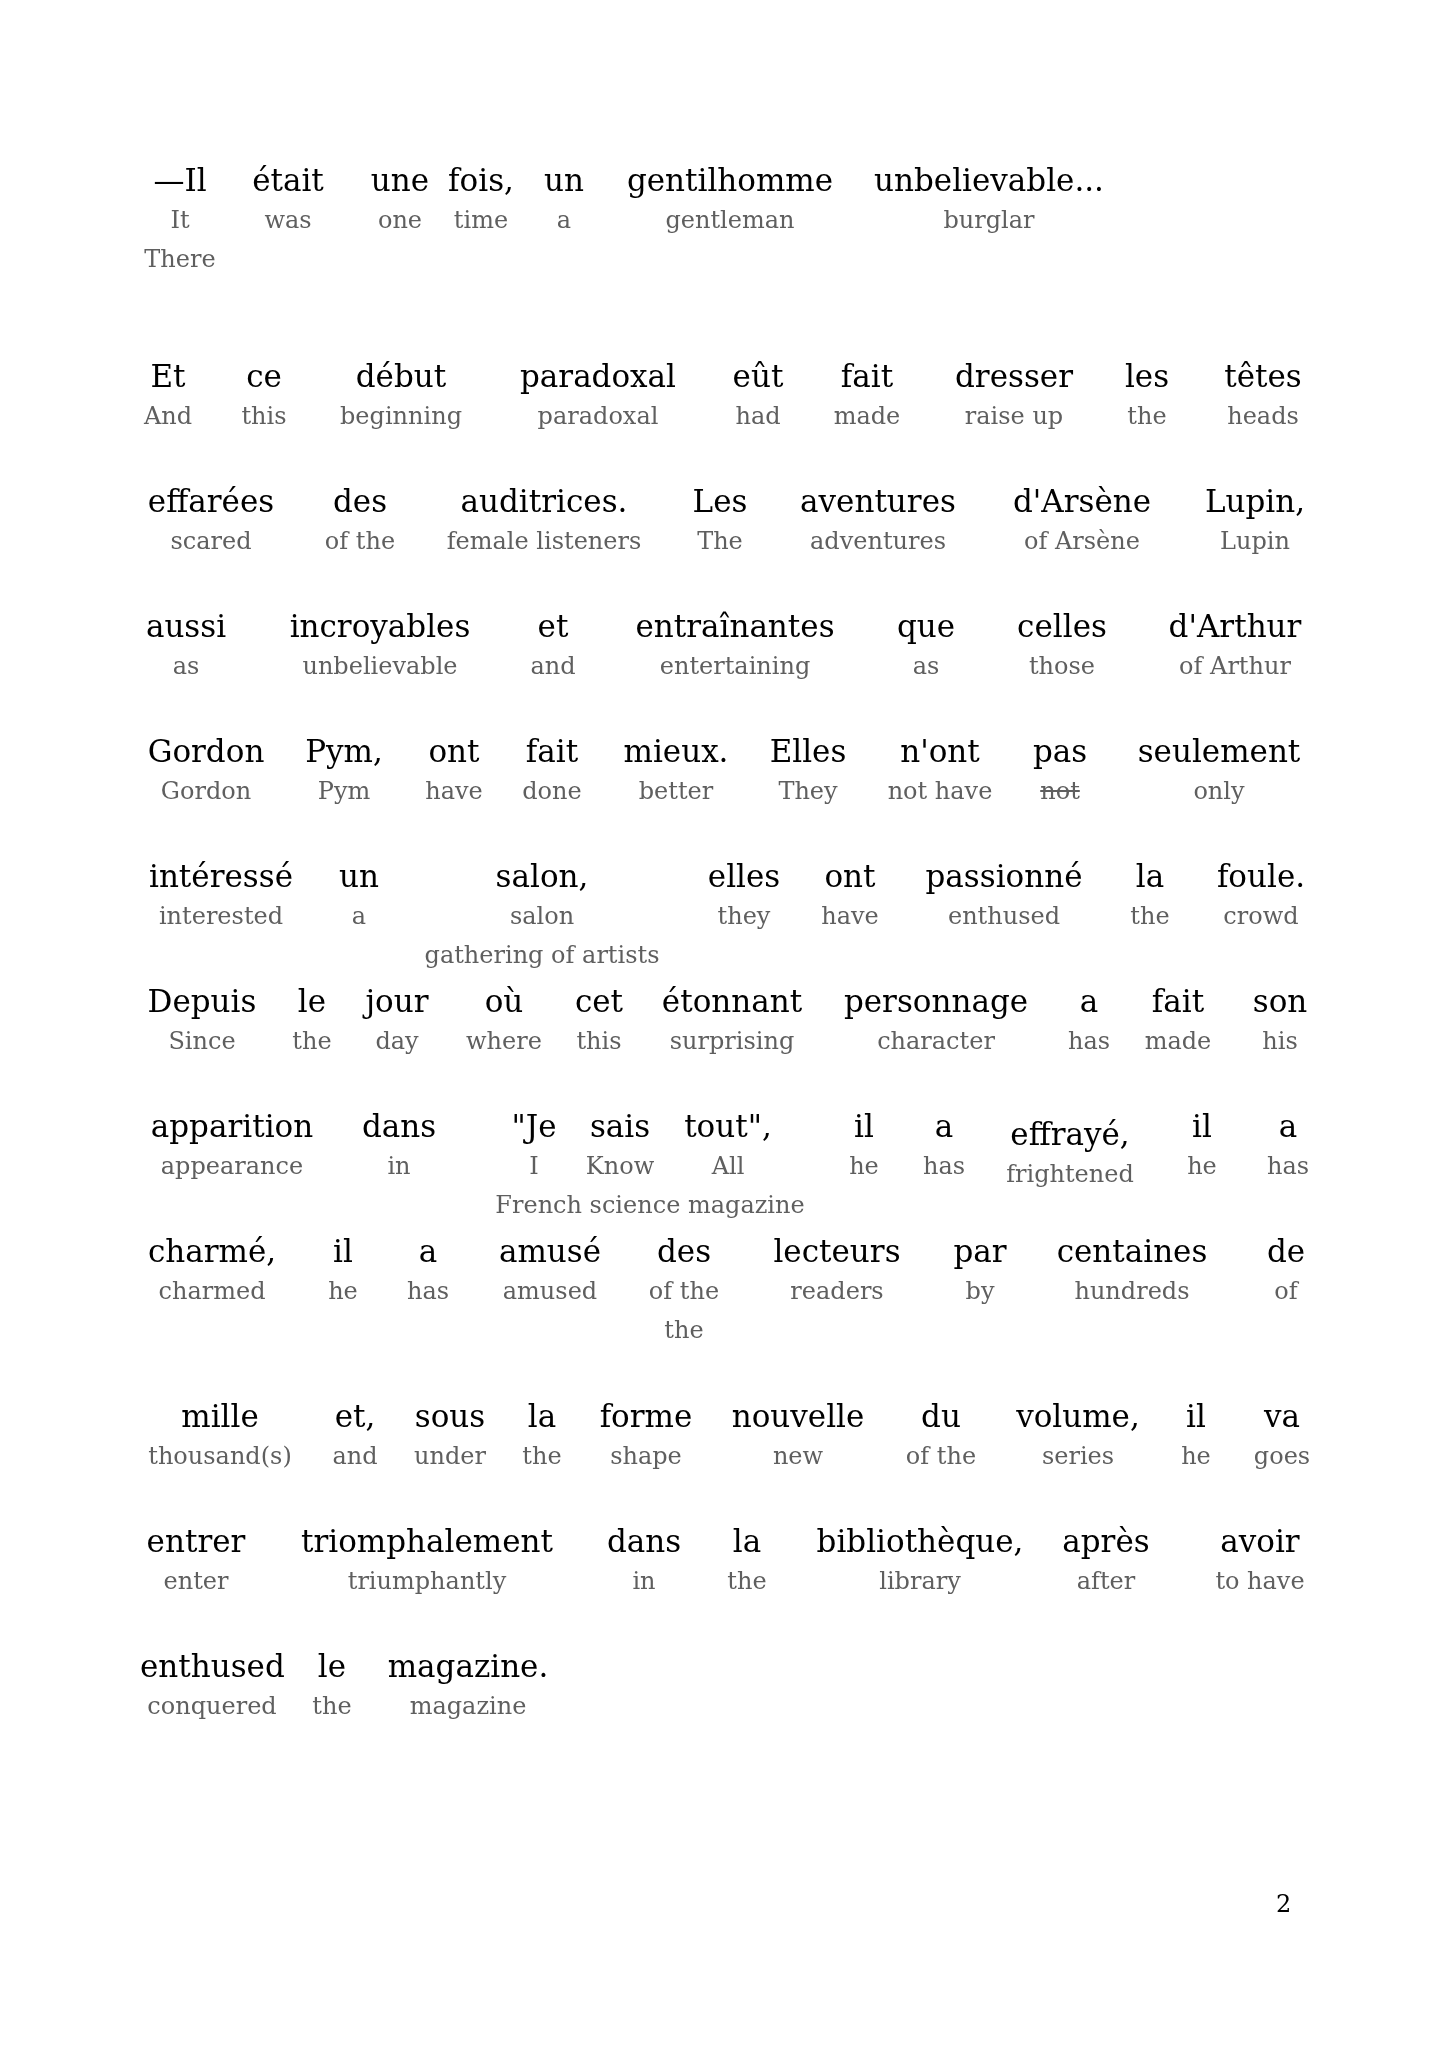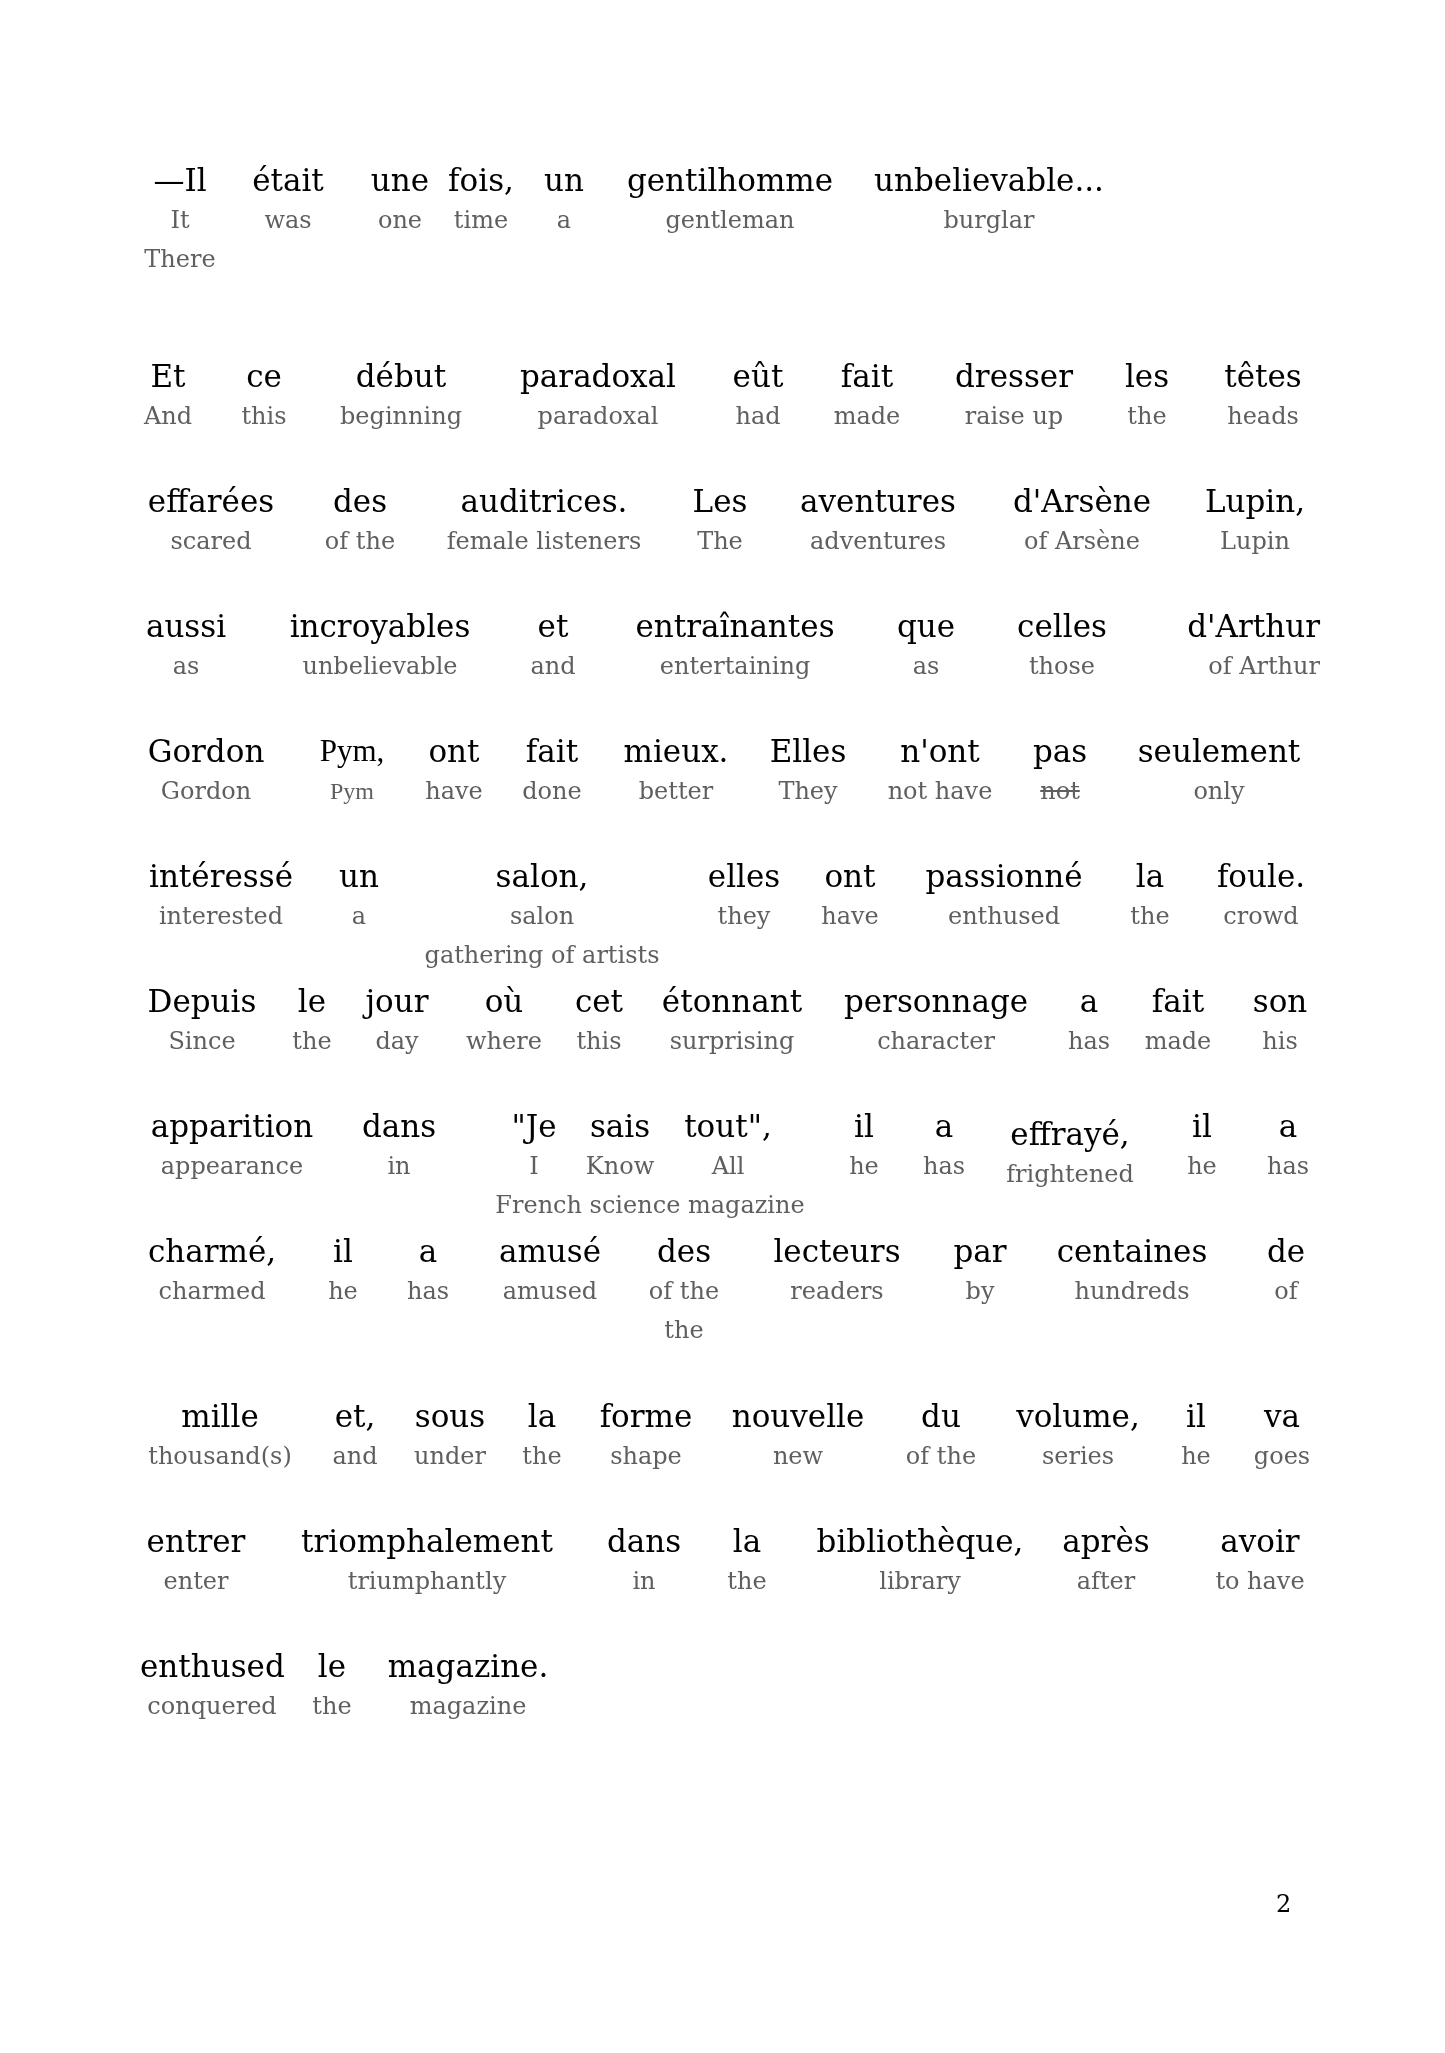--- a/index.html
+++ b/index.html
@@ -187,32 +187,32 @@
       <span class="en">entertaining</span>
     </div>
     <div class="word" style="left:880px;width:92px;">
       <span class="fr">que</span>
       <span class="en">as</span>
     </div>
     <div class="word" style="left:1002px;width:120px;">
       <span class="fr">celles</span>
       <span class="en">those</span>
     </div>
-    <div class="word" style="left:1150px;width:170px;text-align:right;">
+    <div class="word" style="left:1150px;width:170px;">
       <span class="fr">d'Arthur</span>
       <span class="en">of Arthur</span>
     </div>
   </div>
 
   <div class="line" style="top:731px;">
     <div class="word" style="left:140px;width:132px;">
       <span class="fr">Gordon</span>
       <span class="en">Gordon</span>
     </div>
-    <div class="word" style="left:304px;width:96px;font-family:Liberation Serif, serif;">
+    <div class="word" style="left:296px;width:96px;">
       <span class="fr">Pym,</span>
       <span class="en">Pym</span>
     </div>
     <div class="word" style="left:418px;width:72px;">
       <span class="fr">ont</span>
       <span class="en">have</span>
     </div>
     <div class="word" style="left:510px;width:84px;">
       <span class="fr">fait</span>
       <span class="en">done</span>

